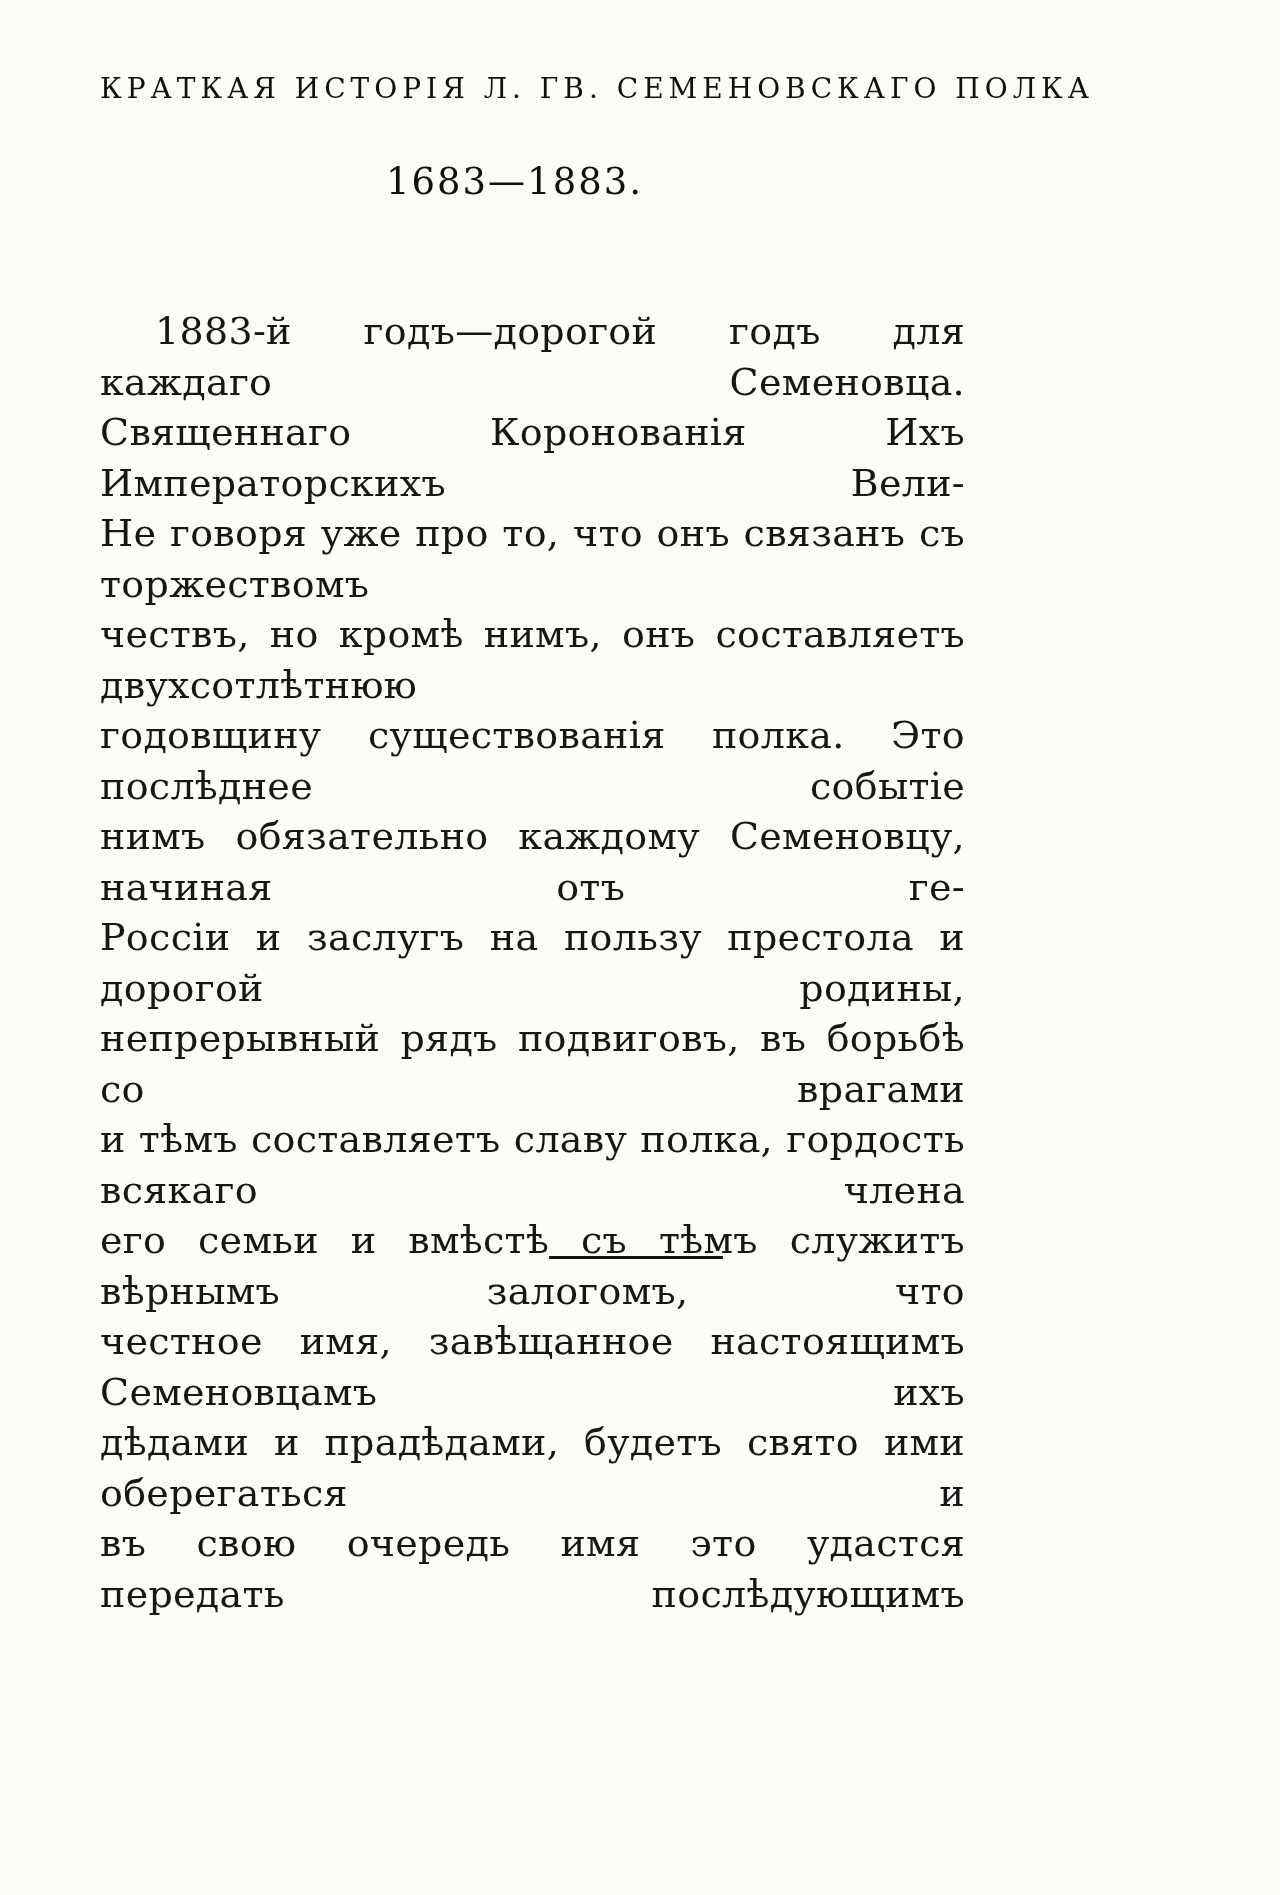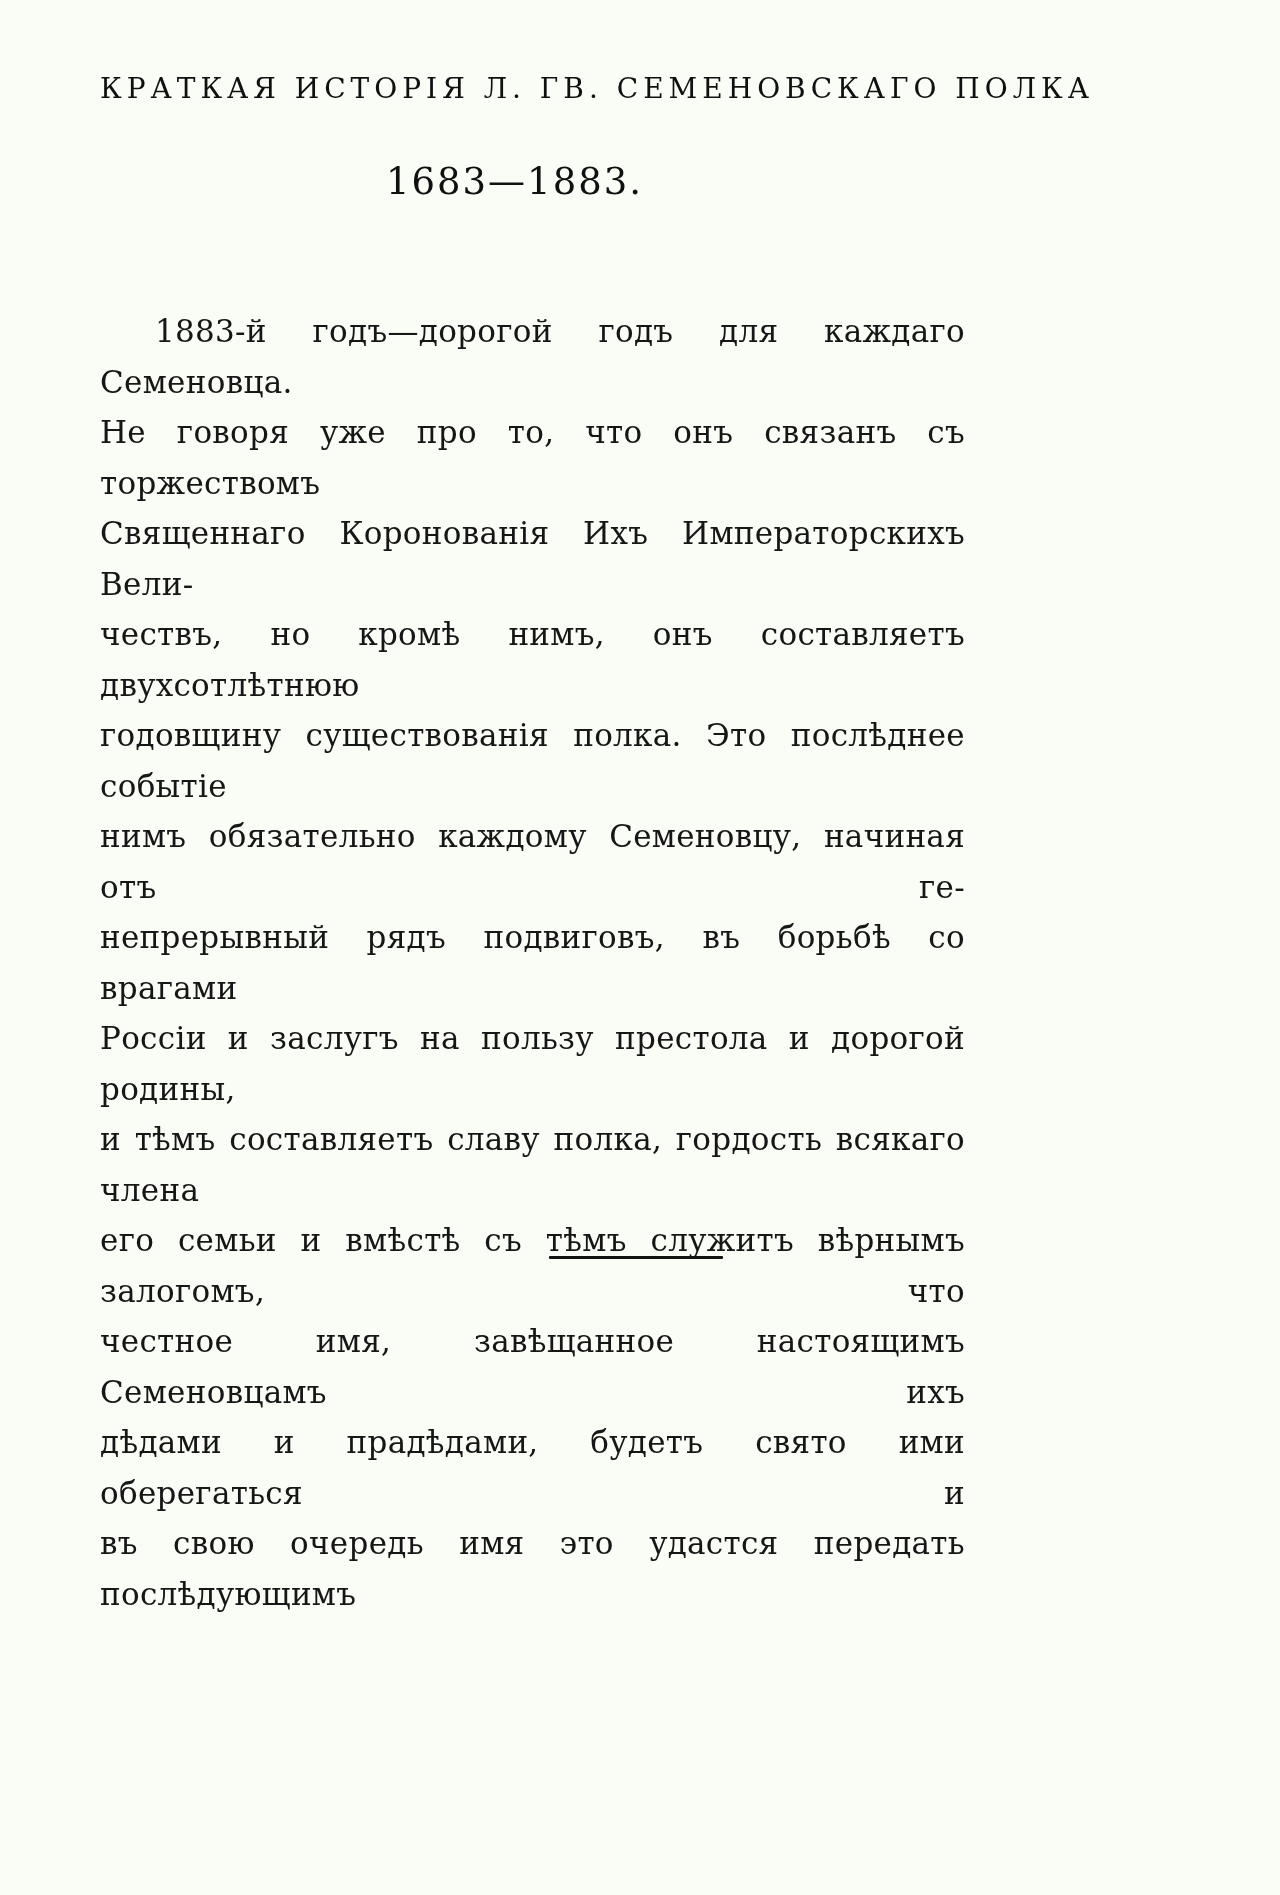--- a/index.html
+++ b/index.html
@@ -41,21 +41,21 @@
     color: #101010;
   }
   .body-block {
     position: absolute;
     top: 306px;
     left: 100px;
     width: 865px;
   }
   .line {
     line-height: 50.5px;
-    font-size: 31px;
+    font-size: 38px;
     letter-spacing: 0.3px;
     text-align: justify;
     text-align-last: justify;
     white-space: normal;
     color: #161616;
   }
   .line.first {
     text-indent: 55px;
   }
   .divider {
@@ -72,27 +72,27 @@
 <body>
 
 <div class="page">
 
   <h1 class="title">КРАТКАЯ ИСТОРІЯ Л. ГВ. СЕМЕНОВСКАГО ПОЛКА</h1>
 
   <div class="subtitle">1683—1883.</div>
 
   <div class="body-block">
     <div class="line first">1883-й годъ—дорогой годъ для каждаго Семеновца.</div>
+    <div class="line">Священнаго Коронованія Ихъ Императорскихъ Вели-</div>
     <div class="line">Не говоря уже про то, что онъ связанъ съ торжествомъ</div>
-    <div class="line">Священнаго Коронованія Ихъ Императорскихъ Вели-</div>
     <div class="line">чествъ, но кромѣ нимъ, онъ составляетъ двухсотлѣтнюю</div>
     <div class="line">годовщину существованія полка. Это послѣднее событіе</div>
     <div class="line">нимъ обязательно каждому Семеновцу, начиная отъ ге-</div>
+    <div class="line">Россіи и заслугъ на пользу престола и дорогой родины,</div>
     <div class="line">непрерывный рядъ подвиговъ, въ борьбѣ со врагами</div>
-    <div class="line">Россіи и заслугъ на пользу престола и дорогой родины,</div>
     <div class="line">и тѣмъ составляетъ славу полка, гордость всякаго члена</div>
     <div class="line">его семьи и вмѣстѣ съ тѣмъ служитъ вѣрнымъ залогомъ, что</div>
     <div class="line">честное имя, завѣщанное настоящимъ Семеновцамъ ихъ</div>
     <div class="line">дѣдами и прадѣдами, будетъ свято ими оберегаться и</div>
     <div class="line">въ свою очередь имя это удастся передать послѣдующимъ</div>
 
   </div>
 
   <div class="divider"></div>
 

